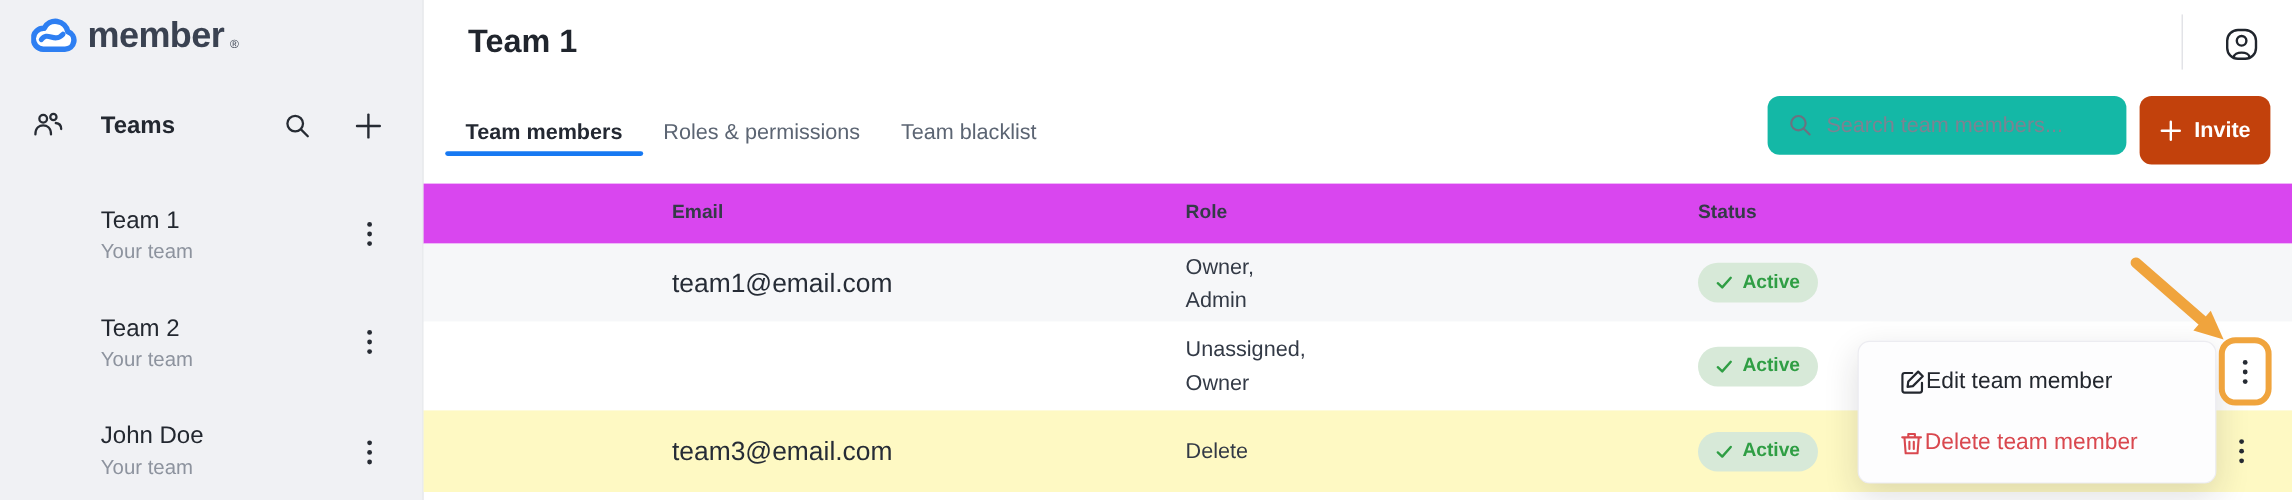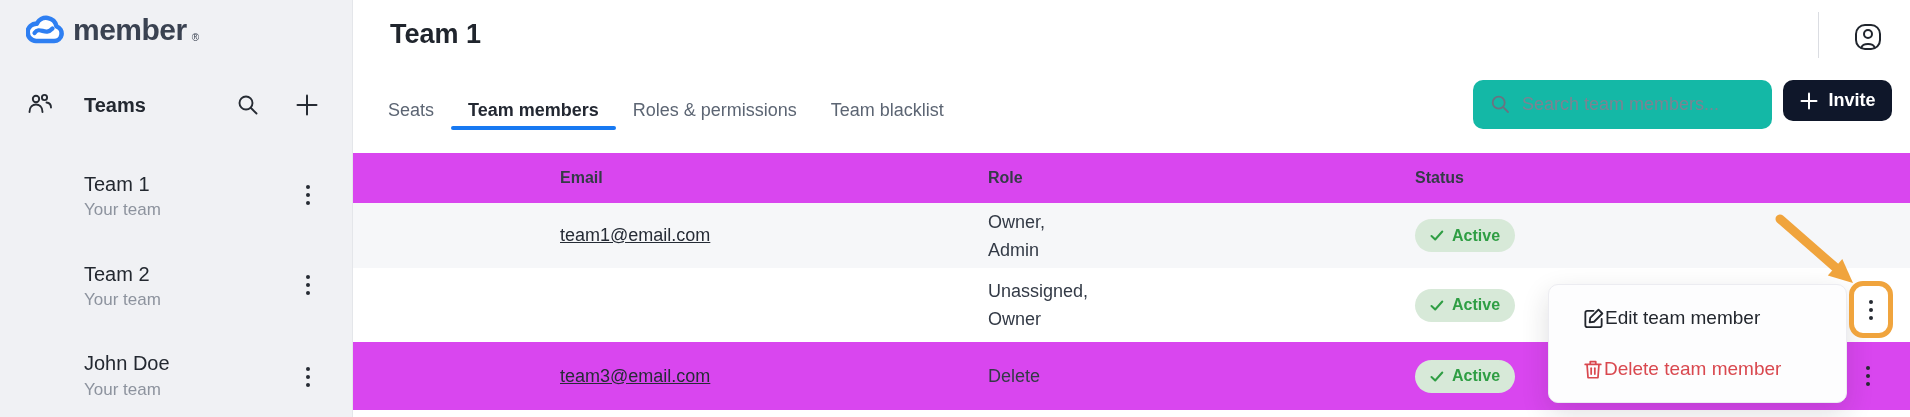--- a/index.html
+++ b/index.html
@@ -38,38 +38,38 @@
   .tab.active { color:#232832; font-weight:700; }
   .tab.active::after { content:""; position:absolute; left:0; right:0; bottom:0; height:4px;
                        border-radius:3px; background:#1779f2; }
 
   
   .search-box { position:absolute; left:1473px; top:80px; width:299px; height:49px; border-radius:10px;
                 background:#14b8a6; display:flex; align-items:center; padding-left:17px; gap:11px; }
   .search-box input { border:none; outline:none; background:transparent; font-size:18px; color:#4a515e;
                       font-family:"Liberation Sans", sans-serif; width:230px; }
   .search-box input::placeholder { color:#7c8392; }
-  .invite-btn { position:absolute; left:1783px; top:80px; width:109px; height:41px; border-radius:10px;
-                background:#0f172a; border:none; display:flex; align-items:center; justify-content:center;
+  .invite-btn { position:absolute; left:1783px; top:80px; width:109px; height:57px; border-radius:10px;
+                background:#c2410c; border:none; display:flex; align-items:center; justify-content:center;
                 gap:9px; cursor:pointer; }
   .invite-label { color:#fff; font-size:18px; font-weight:700; font-family:"Liberation Sans", sans-serif; }
 
   
   .thead { position:absolute; left:353px; top:153px; width:1557px; height:50px; background:#d946ef; }
   .trow  { position:absolute; left:353px; width:1557px; }
   .row-0 { top:203px; height:65px; background:#f6f7f9; }
   .row-1 { top:268px; height:74px; background:#ffffff; }
-  .row-2 { top:342px; height:68px; background:#d946ef; }
+  .row-2 { top:342px; height:68px; background:#fef9c3; }
   .cell { position:absolute; top:0; bottom:0; display:flex; align-items:center; }
   .c-email  { left:207px; }
   .c-role   { left:635px; }
   .c-status { left:1062px; }
   .c-actions{ left:1500px; width:30px; justify-content:center; }
   .th-label { font-size:16px; font-weight:700; color:#343b47; }
-  .email-text { font-size:18px; color:#262c36;text-decoration:underline; }
+  .email-text { font-size:22px; color:#262c36; }
   .role-lines span { display:block; font-size:18px; color:#333a46; line-height:28px; }
   .badge { display:inline-flex; align-items:center; gap:8px; height:33px; padding:0 15px;
            border-radius:17px; background:#d7e9d8; }
   .badge-label { font-size:16px; font-weight:700; color:#2f9e44; }
 
   
   .ctx-menu { position:absolute; left:1548px; top:284px; width:299px; height:119px;
               background:#fdfdfe; border:1px solid #ececf1; border-radius:10px;
               box-shadow:0 10px 28px rgba(25,28,35,.14); display:flex; flex-direction:column;
               justify-content:center; gap:6px; padding:6px 0; z-index:5; }
@@ -148,21 +148,20 @@
   <div class="hdr-divider"></div>
   <div class="account-btn">
     <svg width="28" height="28" viewBox="0 0 28 28">
       <rect x="2" y="2" width="24" height="24" rx="9" fill="none" stroke="#20252d" stroke-width="2"></rect>
       <circle cx="14" cy="11" r="4" fill="none" stroke="#20252d" stroke-width="2"></circle>
       <path d="M7.5 25 C7.5 19.5, 20.5 19.5, 20.5 25" fill="none" stroke="#20252d" stroke-width="2"></path>
     </svg>
   </div>
 
   <div class="tab-bar">
-    <div class="tab">Seats</div>
     <div class="tab active">Team members</div>
     <div class="tab">Roles &amp; permissions</div>
     <div class="tab">Team blacklist</div>
   </div>
 
   <div class="search-box">
     <svg width="21" height="21" viewBox="0 0 21 21">
       <circle cx="8.7" cy="8.7" r="6" fill="none" stroke="#6b7280" stroke-width="1.8"></circle>
       <line x1="13.2" y1="13.2" x2="18" y2="18" stroke="#6b7280" stroke-width="1.8" stroke-linecap="round"></line>
     </svg>

